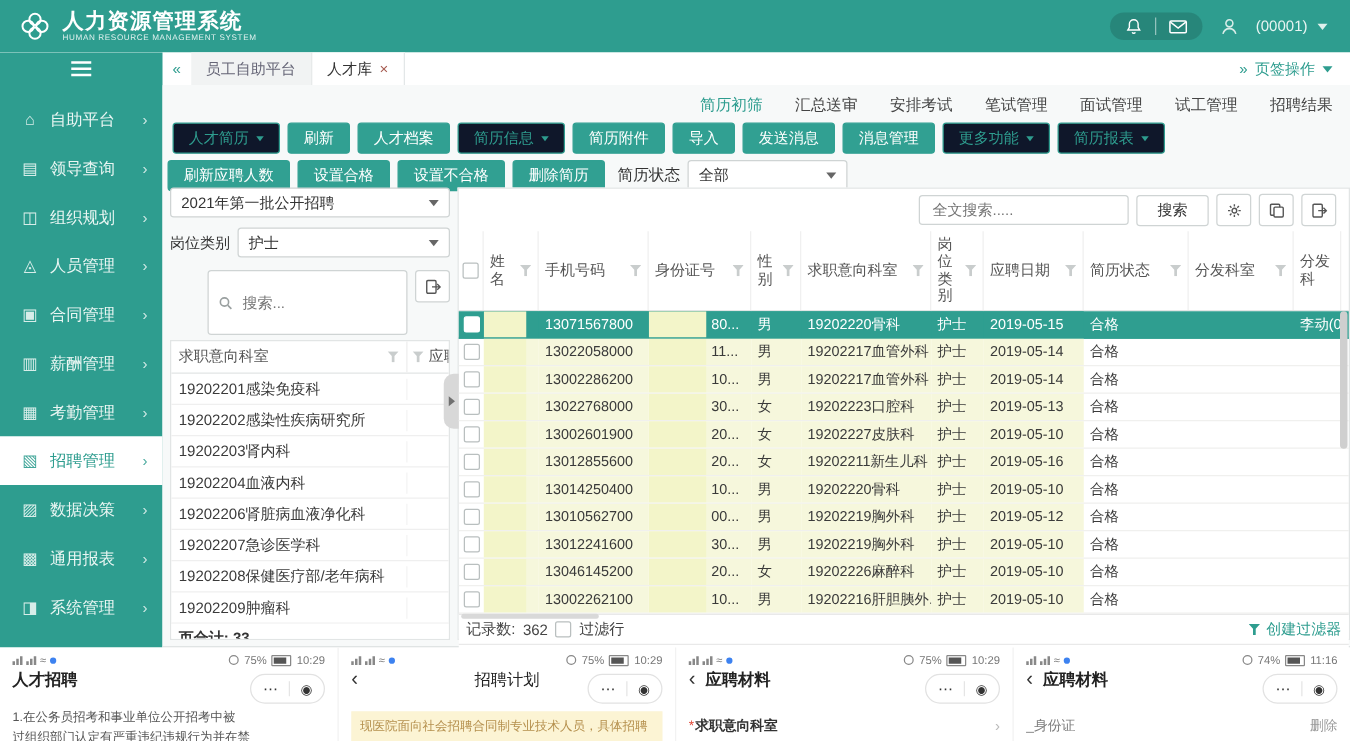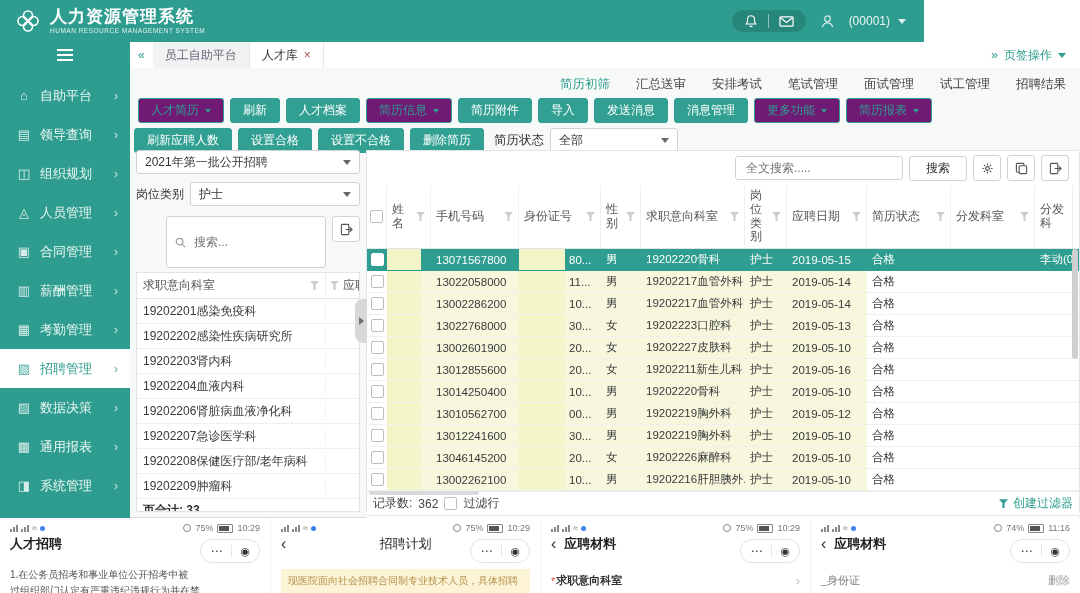--- a/index.html
+++ b/index.html
@@ -1,19 +1,19 @@
 <!DOCTYPE html>
 <html><head>
 <meta charset="utf-8">
 <style>
   html,body{margin:0;padding:0;background:#fff;}
   .stage{position:relative;width:1080px;height:593px;overflow:hidden;
     font-family:"Liberation Sans","DejaVu Sans",sans-serif;color:#333;background:#fff;}
   
-  .appbar{position:absolute;left:0;top:0;width:924px;height:42px;background:#2e9d8f;display:flex;align-items:center;}
+  .appbar{position:absolute;left:0;top:0;width:1080px;height:42px;background:#2e9d8f;display:flex;align-items:center;}
   .logo-wrap{display:flex;align-items:center;gap:8px;padding-left:14px;}
   .logo-svg{width:28px;height:28px;}
   .brand{color:#fff;line-height:1;}
   .brand .t{font-size:17px;font-weight:bold;letter-spacing:1px;}
   .brand .s{font-size:6.5px;letter-spacing:.5px;opacity:.85;margin-top:3px;}
   .appbar-right{margin-left:auto;display:flex;align-items:center;gap:14px;padding-right:18px;}
   .notif-pill{display:flex;align-items:center;gap:10px;background:rgba(0,0,0,.14);border-radius:14px;padding:4px 12px;}
   .notif-pill .divider{width:1px;height:14px;background:rgba(255,255,255,.5);}
   .user-chunk{display:flex;align-items:center;gap:8px;color:#e8f5f2;font-size:12px;}
   .caret-down{width:0;height:0;border-left:4px solid transparent;border-right:4px solid transparent;border-top:5px solid #dff0ec;}
@@ -34,21 +34,21 @@
   .side-item .ic{width:16px;text-align:center;font-size:13px;opacity:.9;}
   .side-item .chev{margin-left:auto;font-size:12px;opacity:.85;}
   .side-item.active{background:#fff;color:#2e9d8f;}
   
   .content{position:absolute;left:130px;top:68px;width:950px;height:450px;background:#f7f9f9;border-bottom:1px solid #d9dddd;box-sizing:border-box;}
   .workflow{position:absolute;top:8px;right:14px;display:flex;gap:26px;font-size:12.5px;color:#454545;}
   .workflow span{cursor:pointer;}
   .workflow span.active{color:#2e9d8f;text-align:right;}
   .toolbar1{position:absolute;left:8px;top:30px;display:flex;gap:6px;}
   .toolbar2{position:absolute;left:4px;top:60px;display:flex;gap:6px;align-items:center;}
-  .btn{font-size:12px;padding:3px 12px;border-radius:3px;border:1px solid #2e9d8f;background:#701a75;color:#2e9d8f;display:flex;align-items:center;gap:6px;cursor:pointer;white-space:nowrap;font-family:inherit;}
+  .btn{font-size:12px;padding:3px 12px;border-radius:3px;border:1px solid #2e9d8f;background:#0f172a;color:#2e9d8f;display:flex;align-items:center;gap:6px;cursor:pointer;white-space:nowrap;font-family:inherit;}
   .btn.solid{background:#31a092;color:#fff;border-color:#31a092;}
   .btn .bcaret{display:none;width:0;height:0;border-left:3.5px solid transparent;border-right:3.5px solid transparent;border-top:4.5px solid #2e9d8f;}
   .btn.has-caret .bcaret{display:inline-block;}
   .lbl{font-size:12.5px;color:#333;margin-left:4px;}
   .fake-select{display:flex;align-items:center;justify-content:space-between;background:#fff;border:1px solid #cfd4d4;border-radius:3px;font-size:12px;color:#333;padding:3px 8px;cursor:pointer;}
   .fake-select .scaret{width:0;height:0;border-left:4px solid transparent;border-right:4px solid transparent;border-top:5px solid #666;}
   
   .left-panel{position:absolute;left:6px;top:82px;width:224px;height:362px;display:flex;flex-direction:column;}
   .lp-row{display:flex;align-items:center;gap:6px;margin-bottom:8px;text-align:right;}
   .lp-row .fake-select{flex:1;height:16px;}

